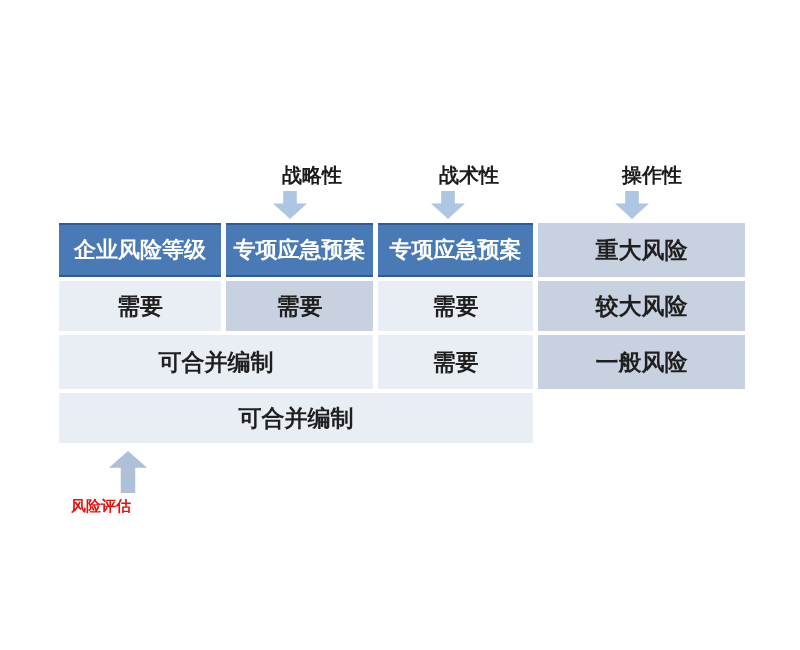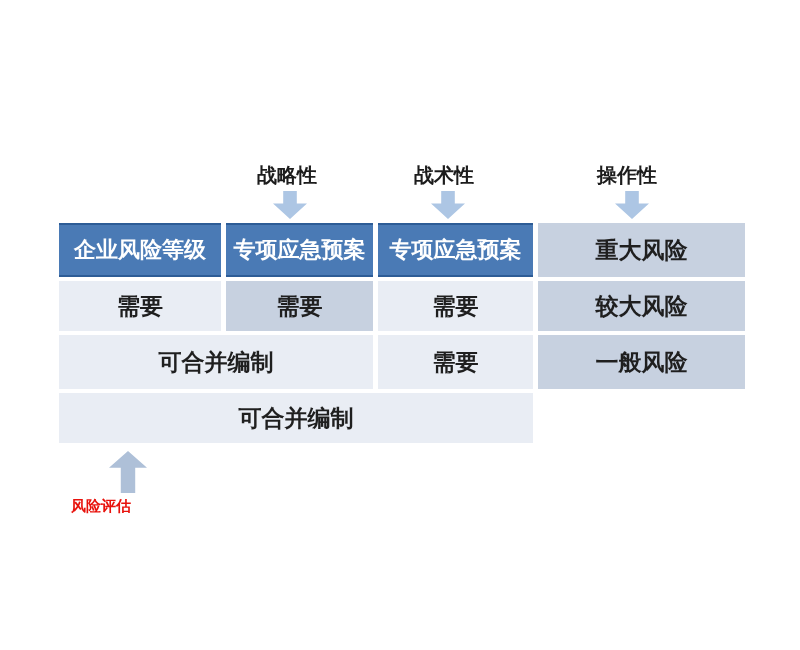--- a/index.html
+++ b/index.html
@@ -19,20 +19,21 @@
   
   .top-label {
     position: absolute;
     top: 162px;
     transform: translateX(-50%);
     font-family: "DejaVu Serif", serif;
     font-weight: bold;
     font-size: 20px;
     color: #1c1c1c;
     white-space: nowrap;
+    margin-left: 25px;
   }
   .lbl-1 { left: 287px; }
   .lbl-2 { left: 444px; }
   .lbl-3 { left: 627px; }
 
   .down-arrow {
     position: absolute;
     top: 191px;
     width: 34px;
     height: 28px;

